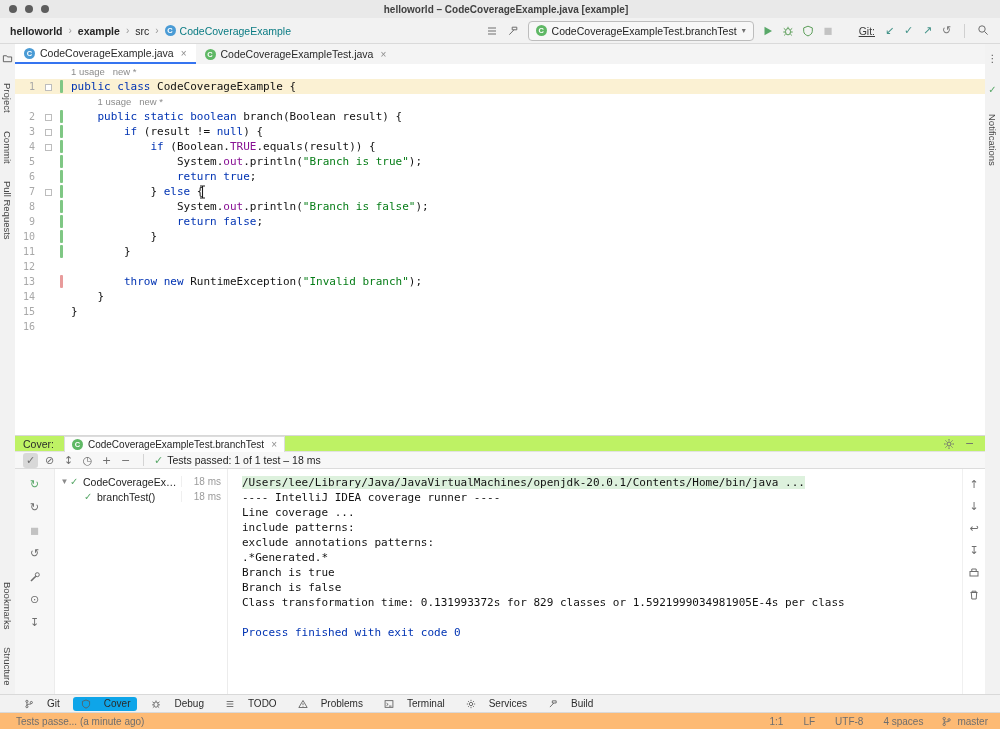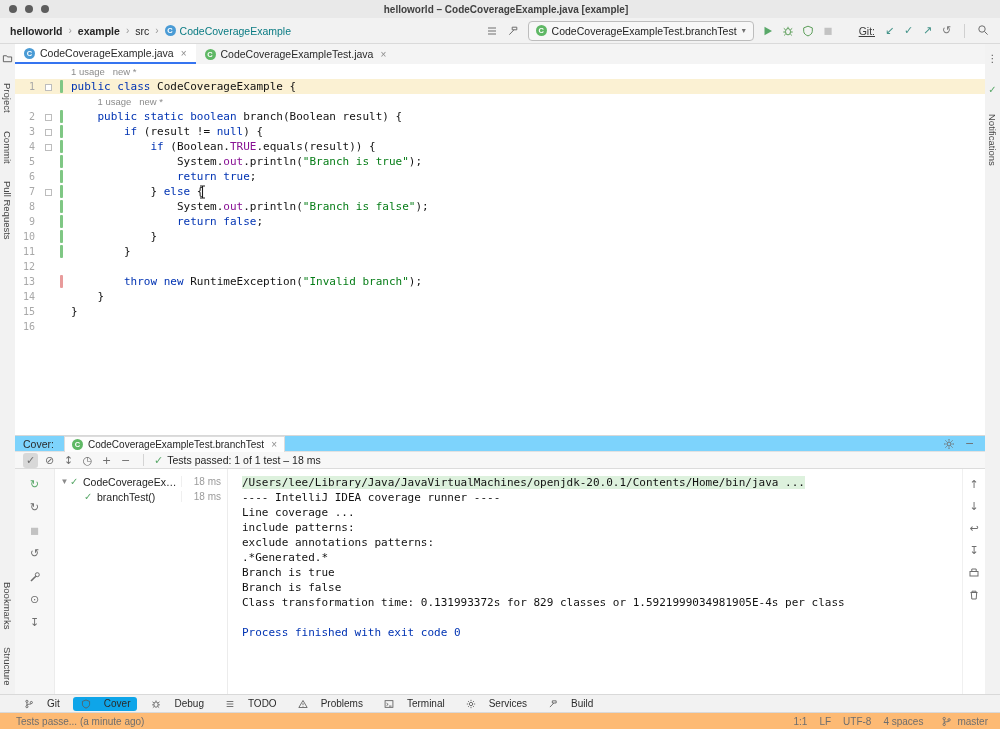--- a/index.html
+++ b/index.html
@@ -76,21 +76,21 @@
   .cov-r{background:#e89b9b;}
   .ctext{white-space:pre;font-family:"DejaVu Sans Mono","Liberation Mono",monospace;font-size:11px;color:#121212;padding-left:4px;}
   .ctext.inlay{font-family:"Liberation Sans","DejaVu Sans",sans-serif;font-size:9.5px;color:#8c8c8c;white-space:pre;}
   .tk-kw{color:#0033b3;}
   .tk-str{color:#067d17;}
   .tk-fld{color:#871094;}
   .tk-pl{color:#121212;}
   .ibeam{left:183px;top:121px;width:9px;height:14px;}
 
   
-  .coverhead{left:15px;top:435px;width:970px;height:17px;background:#7dd3fc;border-top:1px solid #d8d8d8;
+  .coverhead{left:15px;top:435px;width:970px;height:17px;background:#bef264;border-top:1px solid #d8d8d8;
              border-bottom:1px solid #e2e2e2;display:flex;align-items:center;padding:0 8px;box-sizing:border-box;gap:10px;}
   .covertitle{color:#2b2b2b;}
   .covertab{display:flex;align-items:center;gap:5px;background:#fdfdfd;border:1px solid #dcdcdc;border-bottom:none;
             height:15px;padding:0 7px;font-size:10px;}
   .hspacer{flex:1;}
   .testbar{left:15px;top:452px;width:970px;height:17px;background:#f7f7f7;border-bottom:1px solid #dcdcdc;
            display:flex;align-items:center;padding:0 8px;box-sizing:border-box;gap:4px;}
   .vline{width:1px;height:12px;background:#d4d4d4;margin:0 6px;}
   .pass-check{color:#59a869;font-weight:bold;font-size:11px;font-family:"DejaVu Sans",sans-serif;}
   .pass-text{color:#1e1e1e;}
@@ -116,21 +116,21 @@
   .toolbtns{left:0;top:694px;width:1000px;height:18px;background:#f2f2f2;border-top:1px solid #d9d9d9;
             display:flex;align-items:center;gap:6px;padding-left:16px;box-sizing:border-box;}
   .tbtn{display:inline-flex;align-items:center;gap:12px;padding:1px 7px;border-radius:3px;font-size:10px;color:#2b2b2b;cursor:default;}
   .tbtn .icn{width:12px;height:12px;color:#5a5a5a;}
   .tbtn .icn svg{width:10px;height:10px;}
   .tbtn.active{background:#0ea5e9;}
   .statusbar{left:0;top:712px;width:1000px;height:17px;background:#fdba74;border-top:1px solid #d9d9d9;
              display:flex;align-items:center;padding:0 12px;box-sizing:border-box;color:#6e6e6e;font-size:10px;}
   .sb-left{color:#6e6e6e;margin-left:4px;}
   .sbspacer{flex:1;}
-  #sb-items{display:flex;gap:12px;margin-right:16px;}
+  #sb-items{display:flex;gap:20px;margin-right:16px;}
   .sb-item{cursor:default;}
   .sb-branch{display:inline-flex;align-items:center;gap:3px;}
   .sb-branch svg{width:11px;height:11px;color:#6e6e6e;}
 </style>
 </head>
 <body>
 
 <div class="app">
 
   <div class="titlebar abs">

